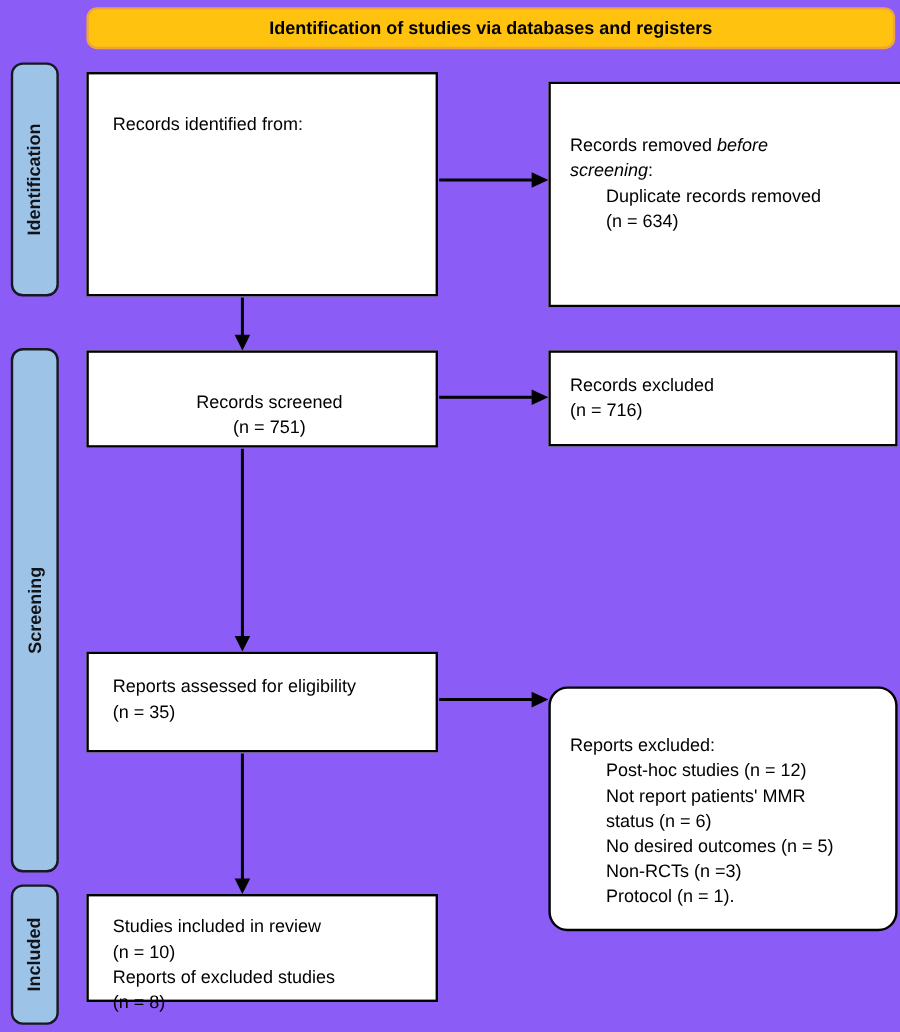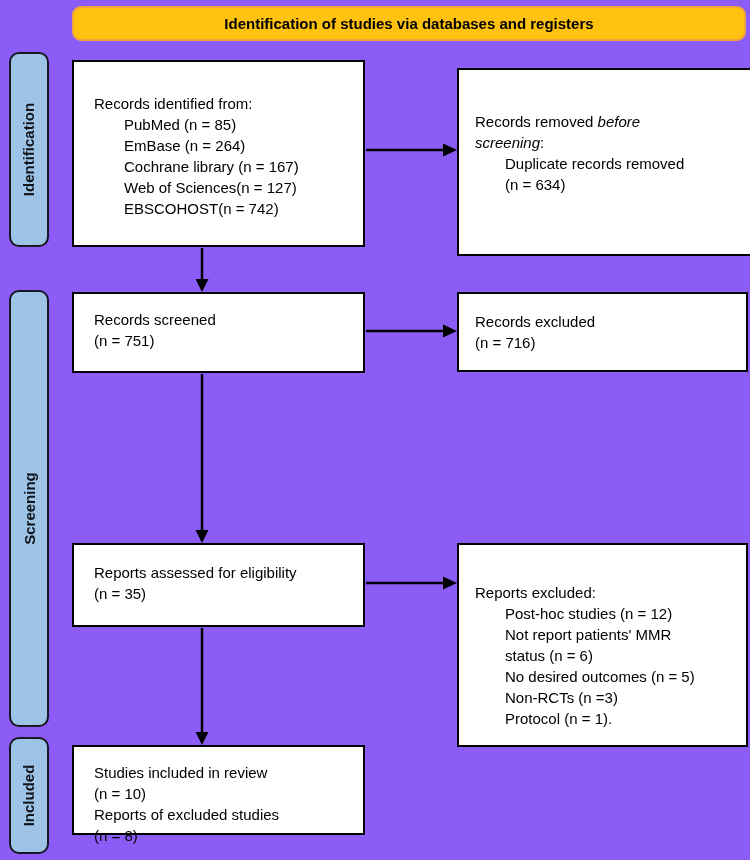--- a/index.html
+++ b/index.html
@@ -58,59 +58,52 @@
   </div>
   <div class="stage" style="top:290px;height:437px;">
     <span>Screening</span>
   </div>
   <div class="stage" style="top:737px;height:117px;">
     <span>Included</span>
   </div>
 
   <div class="box" style="left:72px;top:60px;width:293px;height:187px;padding:31px 8px 0 20px;">
     <div>Records identified from:</div>
-    <div class="indent">
-        <div>PubMed (n = 85)</div>
-        <div>EmBase (n = 264)</div>
-        <div>Cochrane library (n = 167)</div>
-        <div>Web of Sciences(n = 127)</div>
-        <div>EBSCOHOST(n = 742)</div>
-      </div>
   </div>
 
   <div class="box" style="left:457px;top:68px;width:336px;height:188px;padding:41px 8px 0 16px;">
     <div class="intro-wrap"><span>Records removed </span><i>before screening</i><span>:</span></div>
     <div class="indent">
         <div>Duplicate records removed</div>
         <div>(n = 634)</div>
       </div>
   </div>
 
-  <div class="box" style="left:72px;top:292px;width:293px;height:81px;padding:15px 8px 0 20px;">
+  <div class="box" style="left:72px;top:292px;width:293px;height:81px;padding:31px 8px 0 20px;text-align:center;">
     <div>
         <div>Records screened</div>
         <div>(n = 751)</div>
       </div>
   </div>
 
   <div class="box" style="left:457px;top:292px;width:291px;height:80px;padding:17px 8px 0 16px;">
     <div>
         <div>Records excluded</div>
         <div>(n = 716)</div>
       </div>
   </div>
 
   <div class="box" style="left:72px;top:543px;width:293px;height:84px;padding:17px 8px 0 20px;">
     <div>
         <div>Reports assessed for eligibility</div>
         <div>(n = 35)</div>
       </div>
   </div>
 
-  <div class="box" style="left:457px;top:543px;width:291px;height:204px;padding:37px 8px 0 16px;">
+  <div class="box" style="left:457px;top:572px;width:291px;height:204px;padding:37px 8px 0 16px;border-radius:16px;">
     <div>Reports excluded:</div>
     <div class="indent">
         <div>Post-hoc studies (n = 12)</div>
         <div>Not report patients' MMR</div>
         <div>status (n = 6)</div>
         <div>No desired outcomes (n = 5)</div>
         <div>Non-RCTs (n =3)</div>
         <div>Protocol (n = 1).</div>
       </div>
   </div>

